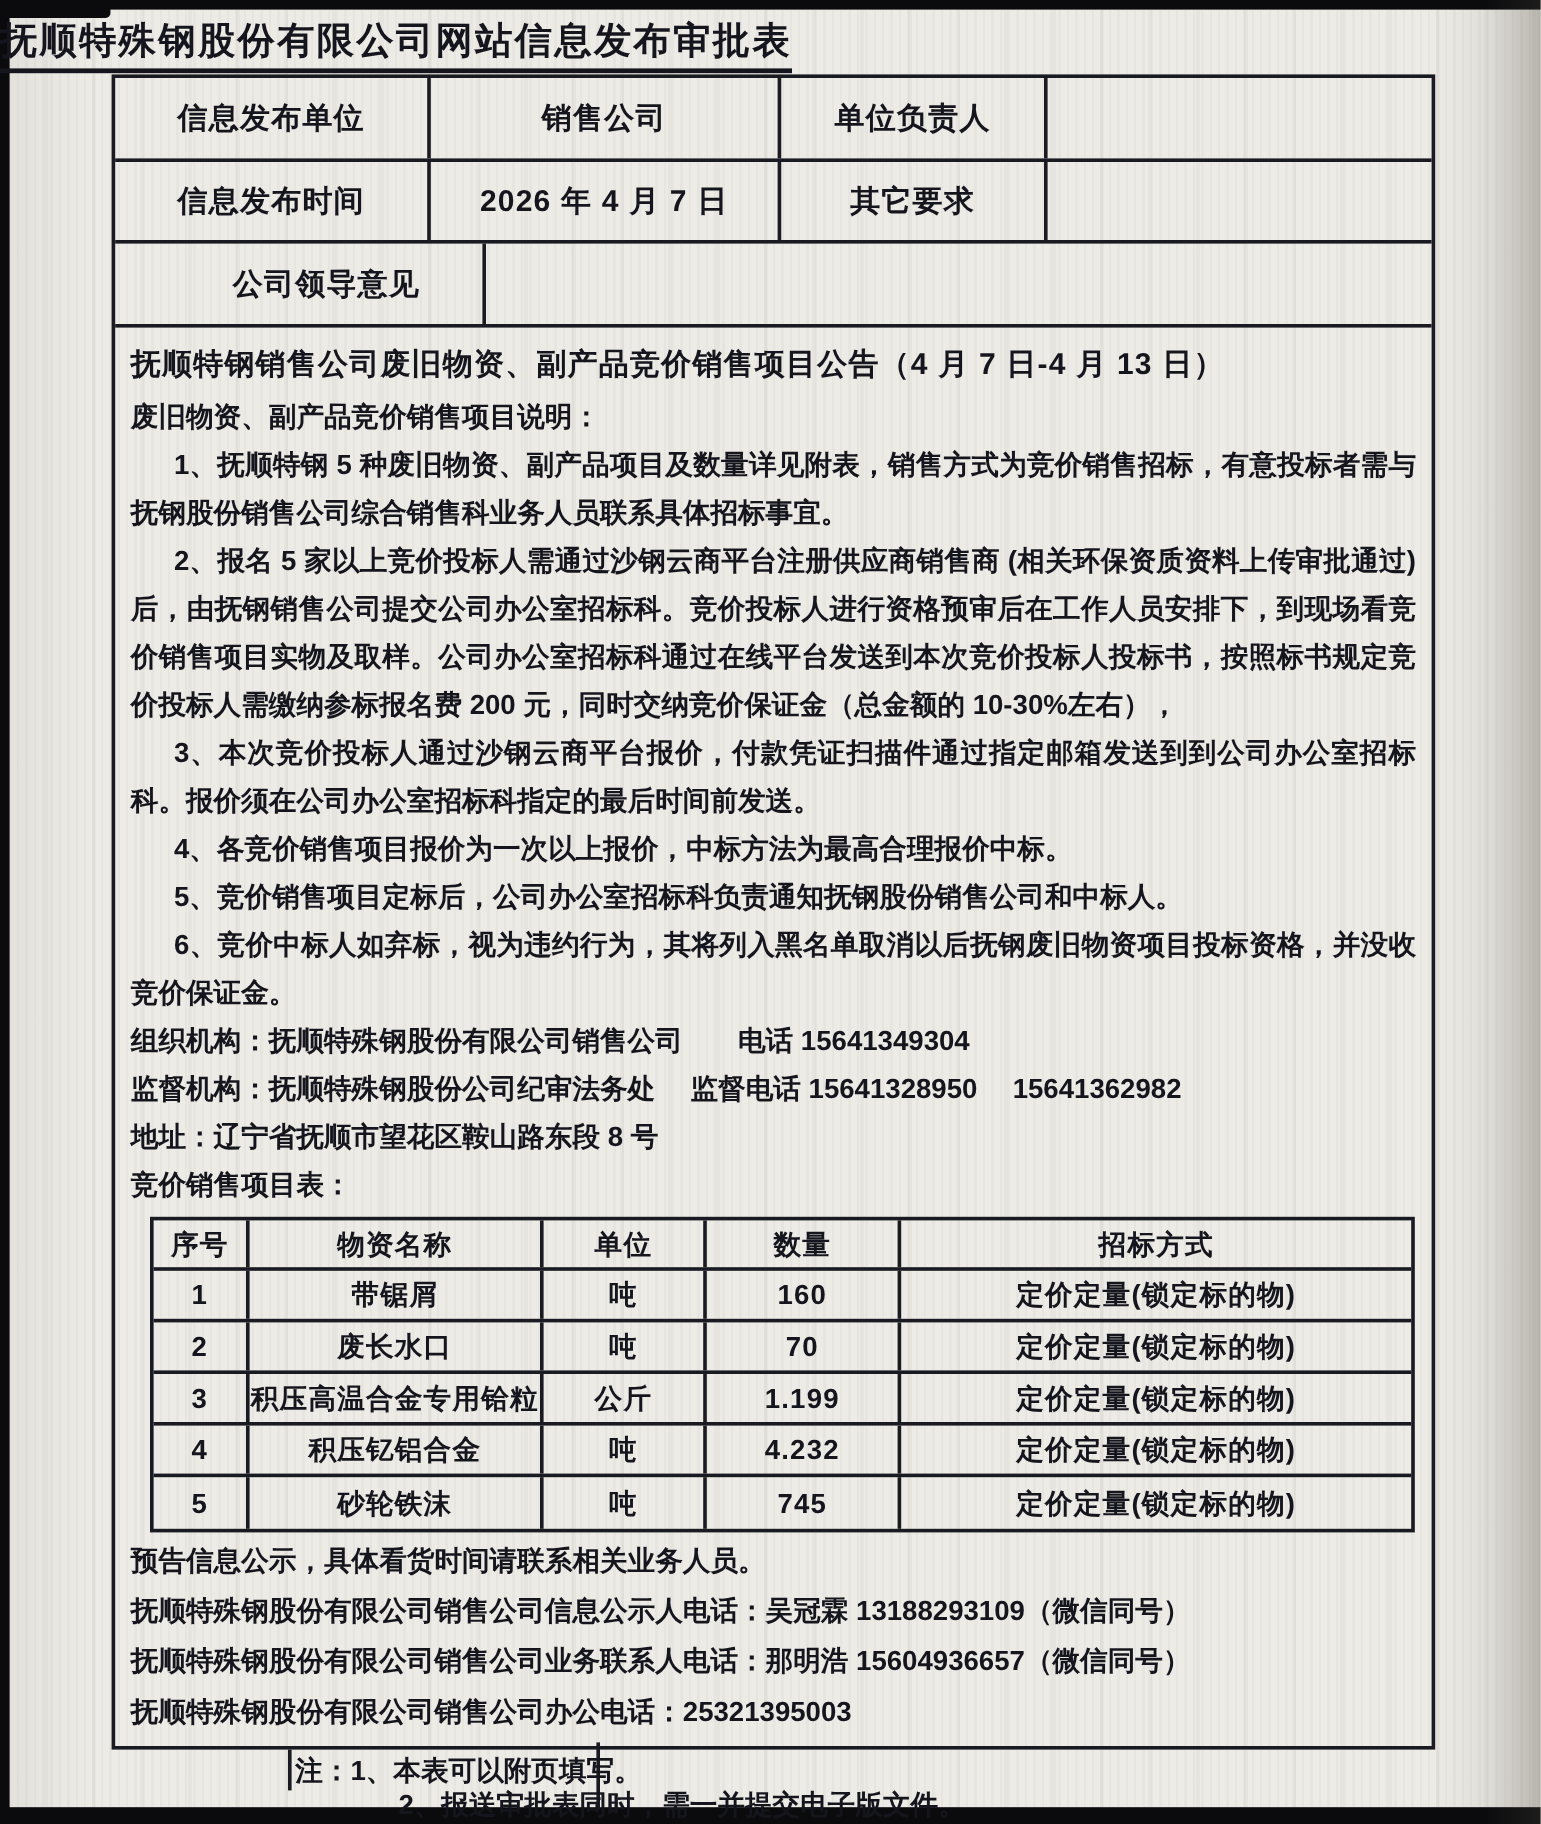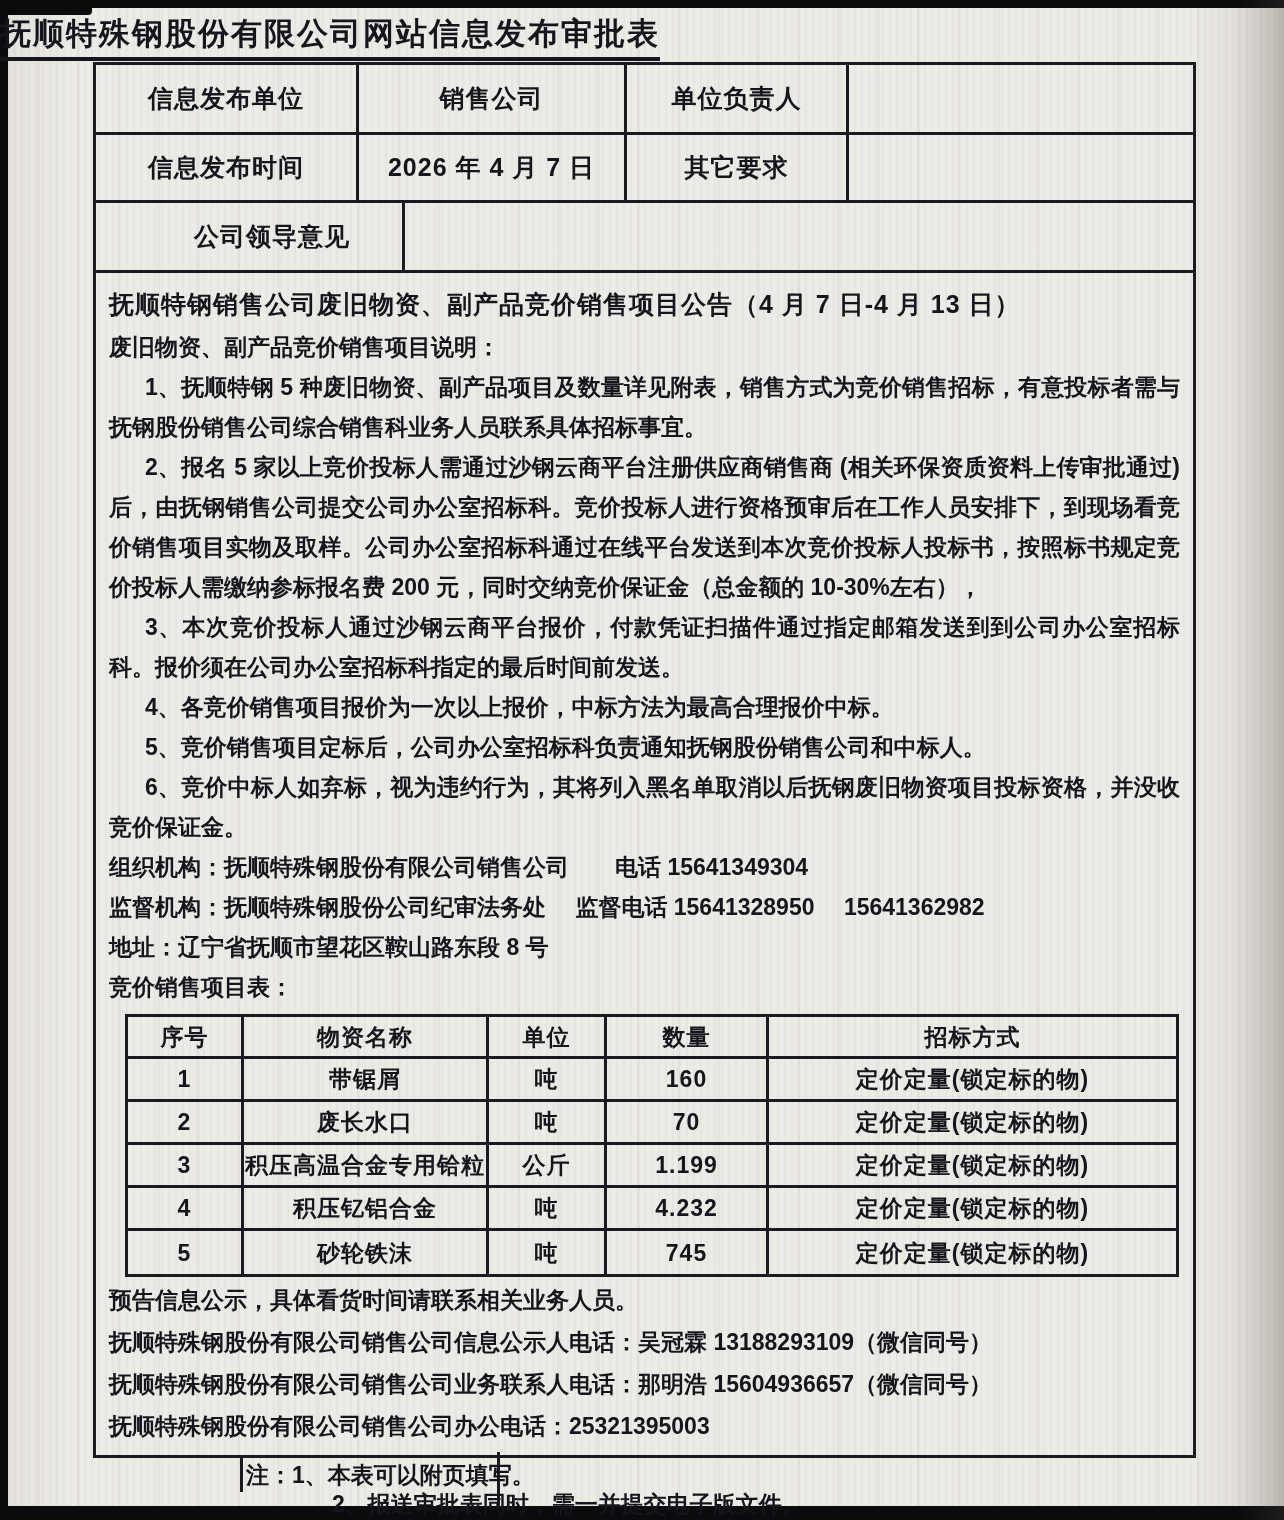--- a/index.html
+++ b/index.html
@@ -40,42 +40,42 @@
   .form{position:absolute;left:93px;top:62px;width:1103px;height:1396px;
     border:3px solid #1a1a22;box-sizing:border-box;}
   .frow{display:flex;border-bottom:3px solid #1a1a22;box-sizing:border-box;}
   .frow-1{height:70px;}
   .frow-2{height:68px;}
   .frow-3{height:70px;padding-left:46px;}
   .fc{display:flex;align-items:center;justify-content:center;
     border-right:3px solid #1a1a22;box-sizing:border-box;
     font-size:25px;letter-spacing:1px;}
   .fc-label1{width:263px;}
-  .fc-value1{width:268px;}
+  .fc-value1{width:292px;}
   .fc-label2{width:222px;}
   .fc-value2{flex:1;border-right:none;}
   .fc-wide{flex:1;border-right:none;}
 
   
   .form-body{padding:8px 13px 0 13px;font-size:23px;line-height:40px;}
   .ann-title{text-align:center;font-size:25px;line-height:46px;margin:0;letter-spacing:1px;}
   .form-body p{margin:0;text-align:justify;}
   .p-indent{text-indent:36px;}
 
   
   .itable{margin:7px 12px 0 16px;width:1054px;border:3px solid #1a1a22;box-sizing:border-box;}
   .irow{display:flex;height:43px;border-bottom:3px solid #1a1a22;box-sizing:border-box;}
   .irow:last-child{border-bottom:none;}
   .irow-h{height:42px;}
   .ic{display:flex;align-items:center;justify-content:center;
     border-right:3px solid #1a1a22;box-sizing:border-box;
     font-size:23px;letter-spacing:1px;}
-  .ic-no{width:116px;}
+  .ic-no{width:80px;}
   .ic-name{width:245px;}
-  .ic-unit{width:118px;}
+  .ic-unit{width:136px;}
   .ic-qty{width:162px;}
   .ic-way{flex:1;border-right:none;}
 
   .tail{margin-top:2px;line-height:42px;}
   .tail p{margin:0;}
 
   
   .foot-notes{position:absolute;left:246px;top:1461px;font-size:23px;line-height:29px;}
   .foot-notes .n2{margin-left:86px;}
 </style>

